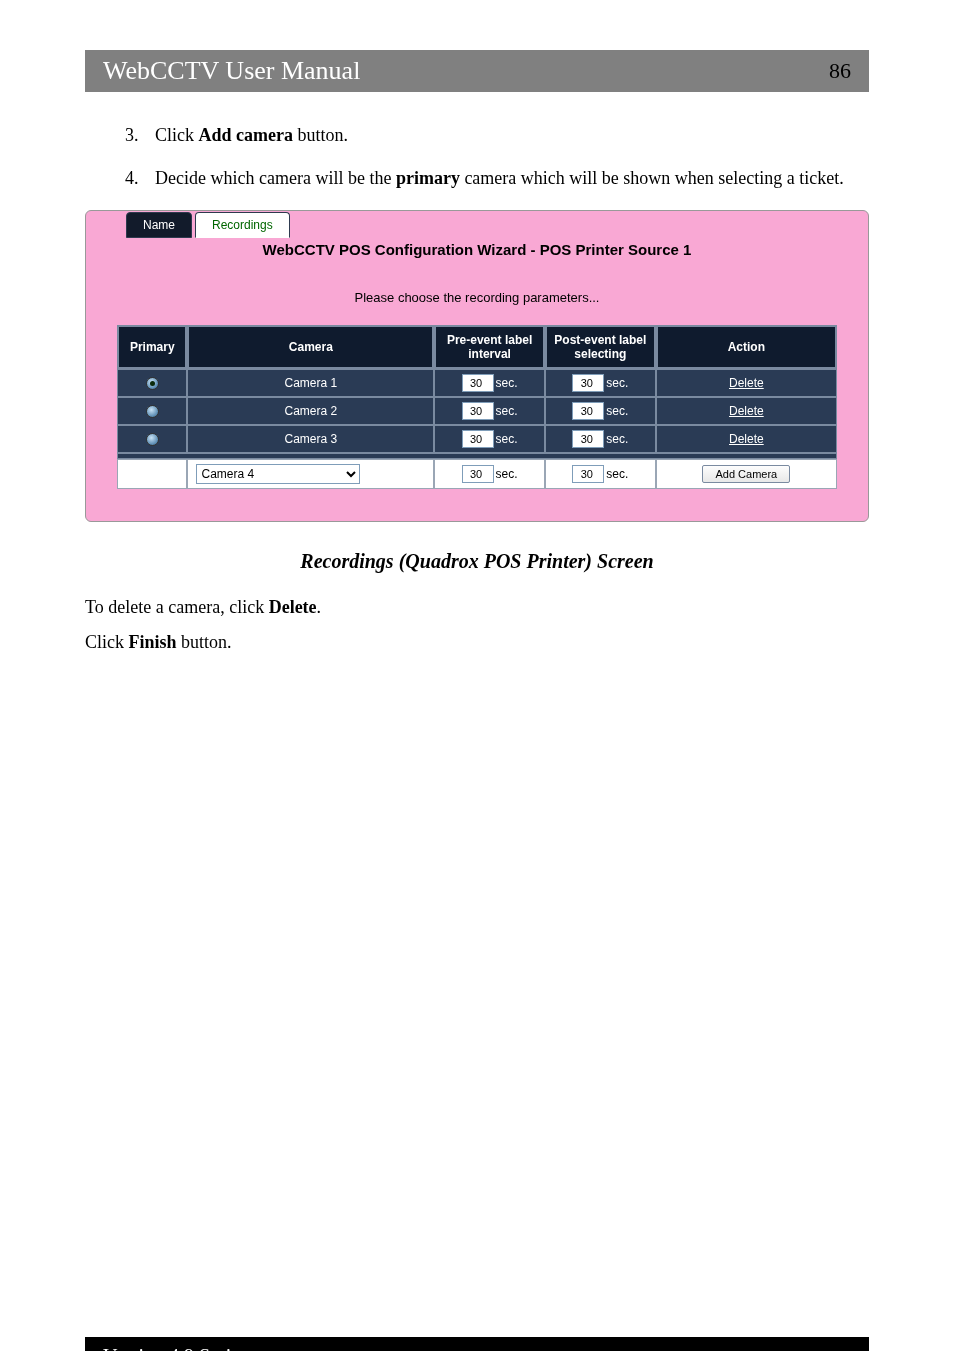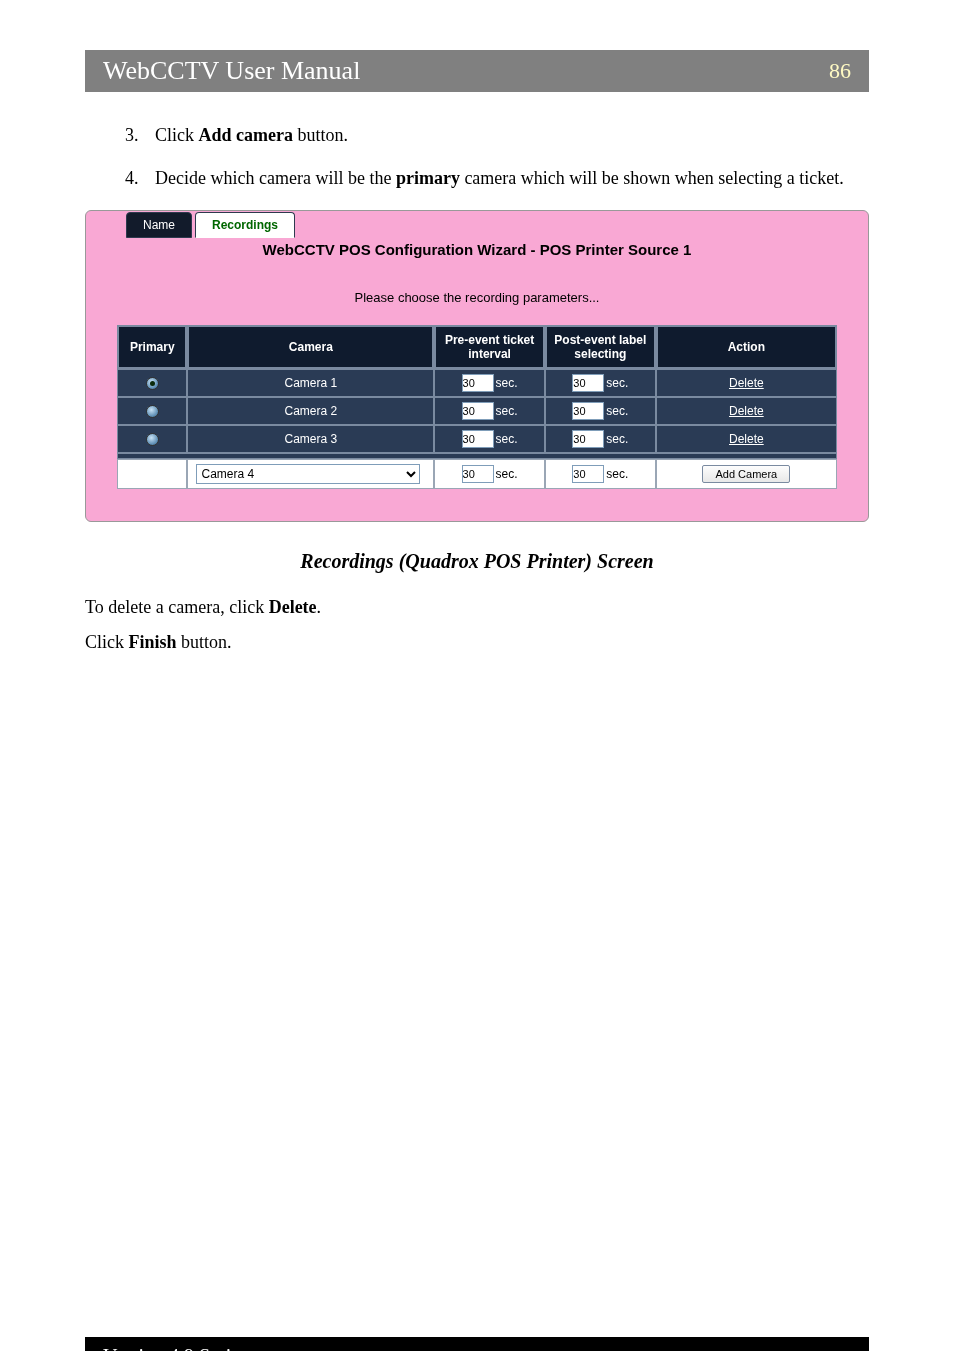--- a/index.html
+++ b/index.html
@@ -1,45 +1,45 @@
 <!DOCTYPE html>
 <html><head>
   <meta charset="utf-8">
   <style>
     * { margin: 0; padding: 0; box-sizing: border-box; }
     body { font-family: "Times New Roman", serif; background: #fff; width: 954px; margin: 0 auto; }
     .page { padding: 50px 85px; }
     .header-bar { background: #808080; color: #fff; height: 42px; display: flex; align-items: center; justify-content: space-between; padding: 0 18px; margin-bottom: 30px; }
     .header-title { font-size: 26px; color: #ffffff; font-family: "Times New Roman", serif; }
-    .page-num { font-size: 22px; color: #fef9c3; }
+    .page-num { font-size: 22px; color: #000000; }
     .ol-item { font-size: 18px; margin: 16px 0; padding-left: 70px; position: relative; line-height: 1.5; text-align: justify; }
     .ol-item .num { position: absolute; left: 40px; }
     .bold { font-weight: bold; }
     .figure-wrap { border: 1px solid #999; background: #f9a8d4; margin: 18px 0 28px; border-radius: 6px; padding: 0 0 32px 0; }
     .tabbar { display: flex; margin-bottom: 4px; }
     .tab { padding: 5px 16px; font-size: 12px; font-family: Tahoma, Arial, sans-serif; border-radius: 4px 4px 0 0; margin-right: 3px; position: relative; top: 1px; }
     .tab-inactive { background: #121b2b; color: #fff; border: 1px solid #2e3a4f; }
-    .tab-active { background: #fff; color: #006600; font-weight: bold; border: 1px solid #2e3a4f; border-bottom: 1px solid #fff; }
+    .tab-active { background: #fff; color: #006600; font-weight: normal; border: 1px solid #2e3a4f; border-bottom: 1px solid #fff; }
     .figure-inner { padding: 0 18px; }
     .wizard-title { font-family: Tahoma, Arial, sans-serif; font-weight: bold; font-size: 15px; text-align: center; margin-bottom: 22px; }
     .wizard-subtitle { font-family: Tahoma, Arial, sans-serif; font-size: 13px; text-align: center; margin-bottom: 20px; margin-top: 32px; }
     .cfg-table { margin: 0 auto; border-collapse: separate; border-spacing: 0; width: 720px; font-family: Tahoma, Arial, sans-serif; font-size: 12px; }
     .cfg-table th { background: #0f1b2e; color: #fff; font-weight: bold; text-align: center; padding: 6px 4px; border: 2px solid #7a8aa0; font-size: 12px; }
     .cfg-table td { background: #2a3b55; color: #fff; text-align: center; padding: 4px 6px; border: 1px solid #7a8aa0; vertical-align: middle; height: 28px; margin-left: 8px; }
     .cfg-table td.action a { color: #fff; text-decoration: underline; cursor: pointer; }
     .radio-cell { text-align: center; }
     .radio-dot { display: inline-block; width: 13px; height: 13px; border-radius: 50%; background: radial-gradient(circle at 40% 35%, #c9e3f6 0%, #5f8fb5 65%, #2e4f6d 100%); border: 1px solid #333; vertical-align: middle; position: relative; }
     .radio-dot.selected::after { content: ""; position: absolute; top: 3px; left: 3px; width: 5px; height: 5px; background: #0b2b0b; border-radius: 50%; }
-    .num-input { width: 32px; height: 18px; font-size: 11px; text-align: left; padding-right: 3px; border: 1px solid #7f9db9; background: #fff; color: #000; font-family: Tahoma, Arial, sans-serif; }
+    .num-input { width: 32px; height: 18px; font-size: 11px; text-align: center; padding-right: 3px; border: 1px solid #7f9db9; background: #fff; color: #000; font-family: Tahoma, Arial, sans-serif; }
     .sec-label { color: #fff; margin-left: 2px; font-size: 12px; }
     .spacer-row td { background: #2a3b55; height: 6px; padding: 0; border: 1px solid #7a8aa0; }
     .add-row td { background: #fff; color: #000; border: 1px solid #9aa6b5; }
     .add-row td.action { }
     .add-row .sec-label { color: #000; }
-    .camera-select { width: 224px; height: 20px; font-size: 12px; border: 1px solid #7f9db9; font-family: Tahoma, Arial, sans-serif; background: linear-gradient(#fff, #fff); }
+    .camera-select { width: 164px; height: 20px; font-size: 12px; border: 1px solid #7f9db9; font-family: Tahoma, Arial, sans-serif; background: linear-gradient(#fff, #fff); }
     .add-btn { font-size: 11px; font-family: Tahoma, Arial, sans-serif; padding: 2px 12px; border: 1px solid #7a8aa0; background: linear-gradient(#fdfdfd, #e8e8e8); cursor: pointer; border-radius: 2px; }
     .caption { font-family: "Times New Roman", serif; font-weight: bold; font-style: italic; font-size: 20px; text-align: center; margin: 10px 0 24px; }
     .body-p { font-size: 18px; margin: 14px 0; }
     .footer-bar { background: #000; color: #fff; height: 38px; display: flex; align-items: center; padding-left: 18px; margin: 0 85px; }
     .footer-text { font-size: 20px; font-family: "Times New Roman", serif; }
     .spacer-big { height: 620px; }
     .col-primary { width: 70px; }
     .col-camera { width: 245px; }
     .col-pre { width: 110px; }
     .col-post { width: 110px; }
@@ -78,21 +78,21 @@
           <col class="col-primary">
             <col class="col-camera">
             <col class="col-pre">
             <col class="col-post">
             <col class="col-action">
         </colgroup>
         <thead>
           <tr>
             <th>Primary</th>
             <th>Camera</th>
-            <th>Pre-event ticket interval</th>
+            <th>Pre-event label interval</th>
             <th>Post-event label selecting</th>
             <th>Action</th>
           </tr>
         </thead>
         <tbody>
           <tr>
             <td class="radio-cell"><span class="radio-dot selected"></span></td>
             <td>Camera 1</td>
             <td><input class="num-input" value="30" style=""><span class="sec-label">sec.</span></td>
             <td><input class="num-input" value="30" style=""><span class="sec-label">sec.</span></td>

